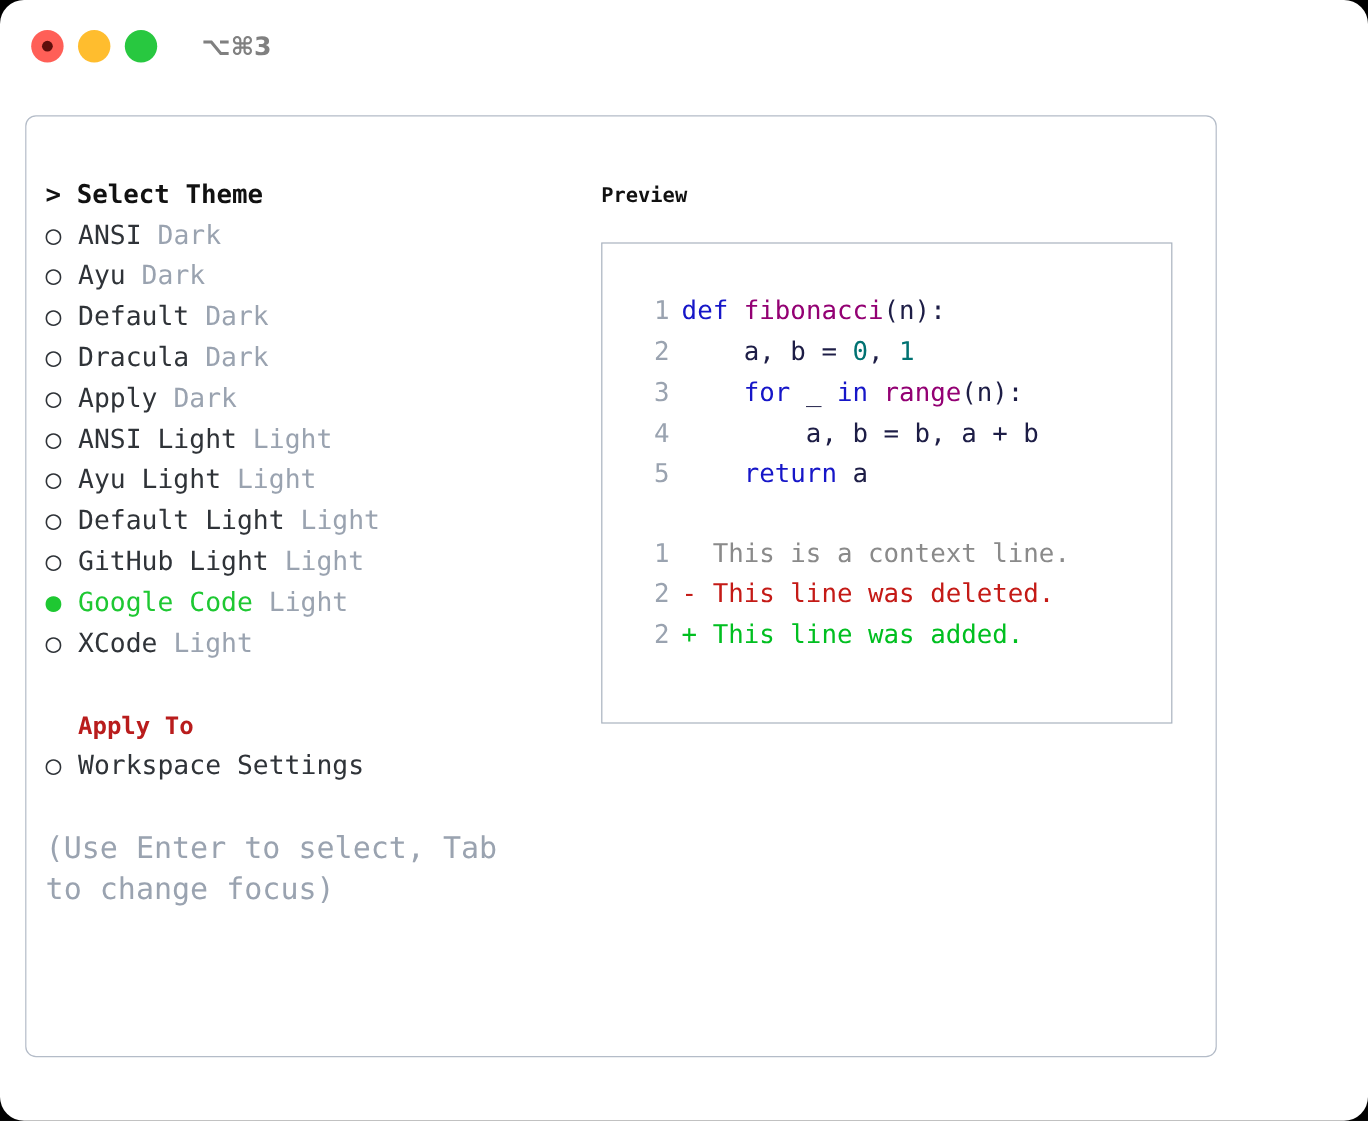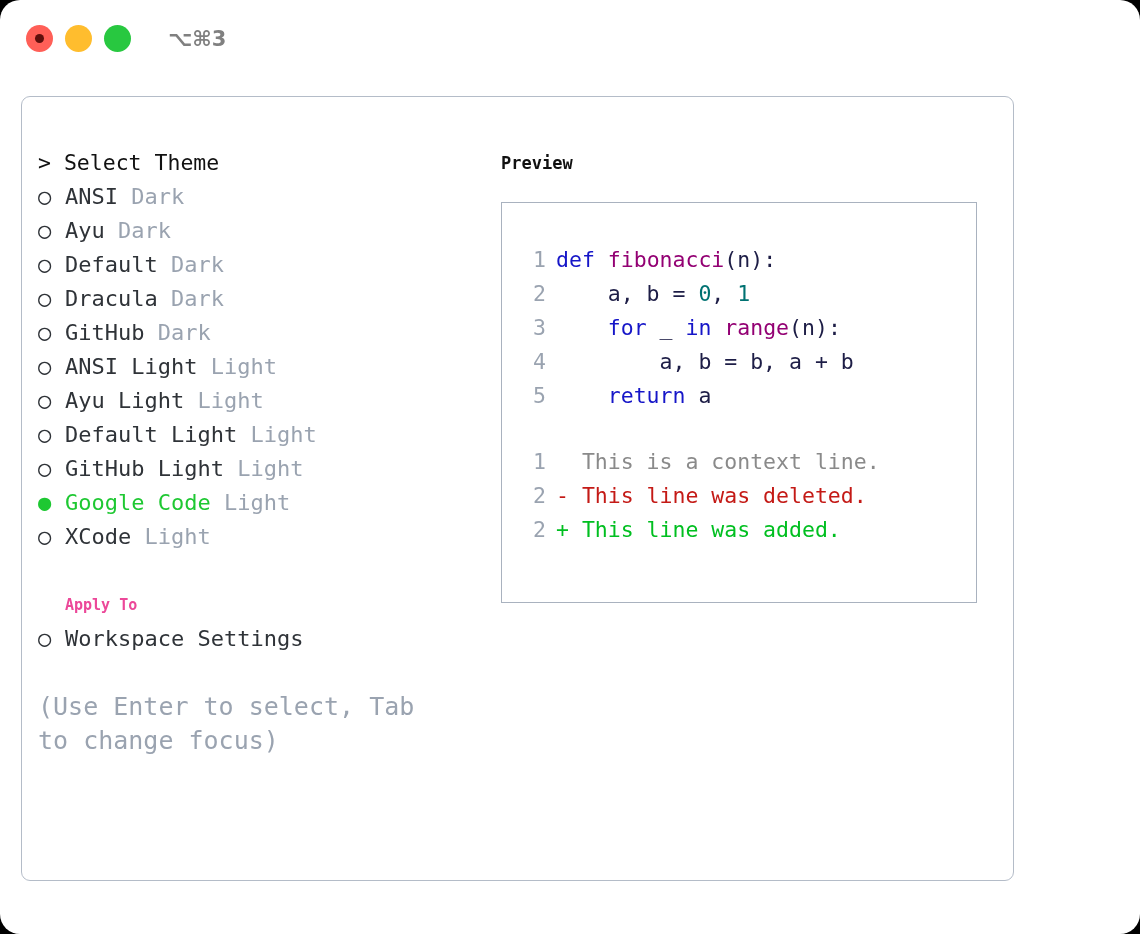--- a/index.html
+++ b/index.html
@@ -88,29 +88,29 @@
   #left-col {
     position: absolute;
     left: 16px;
     top: 49px;
     width: 440px;
   }
 
   .heading {
     font-size: 21.5px;
     line-height: 34px;
-    font-weight: normal;
+    font-weight: bold;
     color: #111111;
     white-space: pre;
   }
   .sub-heading {
-    font-size: 15px;
-    line-height: 34px;
-    font-weight: bold;
-    color: #ec4899;
+    font-size: 20px;
+    line-height: 34px;
+    font-weight: bold;
+    color: #b91c1c;
     white-space: pre;
     padding-left: 27px;
   }
 
   .opt-row {
     font-size: 22px;
     line-height: 34px;
     white-space: pre;
     color: #2f3338;
     display: block;
@@ -151,21 +151,21 @@
     color: #111111;
     white-space: pre;
   }
 
   #preview-box {
     margin-top: 22px;
     width: 476px;
     height: 401px;
     border: 1.5px solid #a9b2bf;
     background: #ffffff;
-    padding: 40px 0 0 0;
+    padding: 40px 0 0 12px;
   }
 
   .code-line {
     font-size: 21.5px;
     line-height: 34px;
     white-space: pre;
     padding-left: 18px;
   }
   .ln {
     display: inline-block;
@@ -201,21 +201,21 @@
 
   <div id="panel">
 
     <div id="left-col">
       <div class="heading">&gt; Select Theme</div>
       <div id="theme-list">
           <div class="opt-row"><span class="bullet">○</span><span class="opt-name">ANSI</span><span> </span><span class="opt-cat">Dark</span></div>
           <div class="opt-row"><span class="bullet">○</span><span class="opt-name">Ayu</span><span> </span><span class="opt-cat">Dark</span></div>
           <div class="opt-row"><span class="bullet">○</span><span class="opt-name">Default</span><span> </span><span class="opt-cat">Dark</span></div>
           <div class="opt-row"><span class="bullet">○</span><span class="opt-name">Dracula</span><span> </span><span class="opt-cat">Dark</span></div>
-          <div class="opt-row"><span class="bullet">○</span><span class="opt-name">GitHub</span><span> </span><span class="opt-cat">Dark</span></div>
+          <div class="opt-row"><span class="bullet">○</span><span class="opt-name">Apply</span><span> </span><span class="opt-cat">Dark</span></div>
           <div class="opt-row"><span class="bullet">○</span><span class="opt-name">ANSI Light</span><span> </span><span class="opt-cat">Light</span></div>
           <div class="opt-row"><span class="bullet">○</span><span class="opt-name">Ayu Light</span><span> </span><span class="opt-cat">Light</span></div>
           <div class="opt-row"><span class="bullet">○</span><span class="opt-name">Default Light</span><span> </span><span class="opt-cat">Light</span></div>
           <div class="opt-row"><span class="bullet">○</span><span class="opt-name">GitHub Light</span><span> </span><span class="opt-cat">Light</span></div>
           <div class="opt-row selected"><span class="bullet sel">●</span><span class="opt-name">Google Code</span><span> </span><span class="opt-cat">Light</span></div>
           <div class="opt-row"><span class="bullet">○</span><span class="opt-name">XCode</span><span> </span><span class="opt-cat">Light</span></div>
         </div>
 
       <div class="spacer-row"></div>
 

